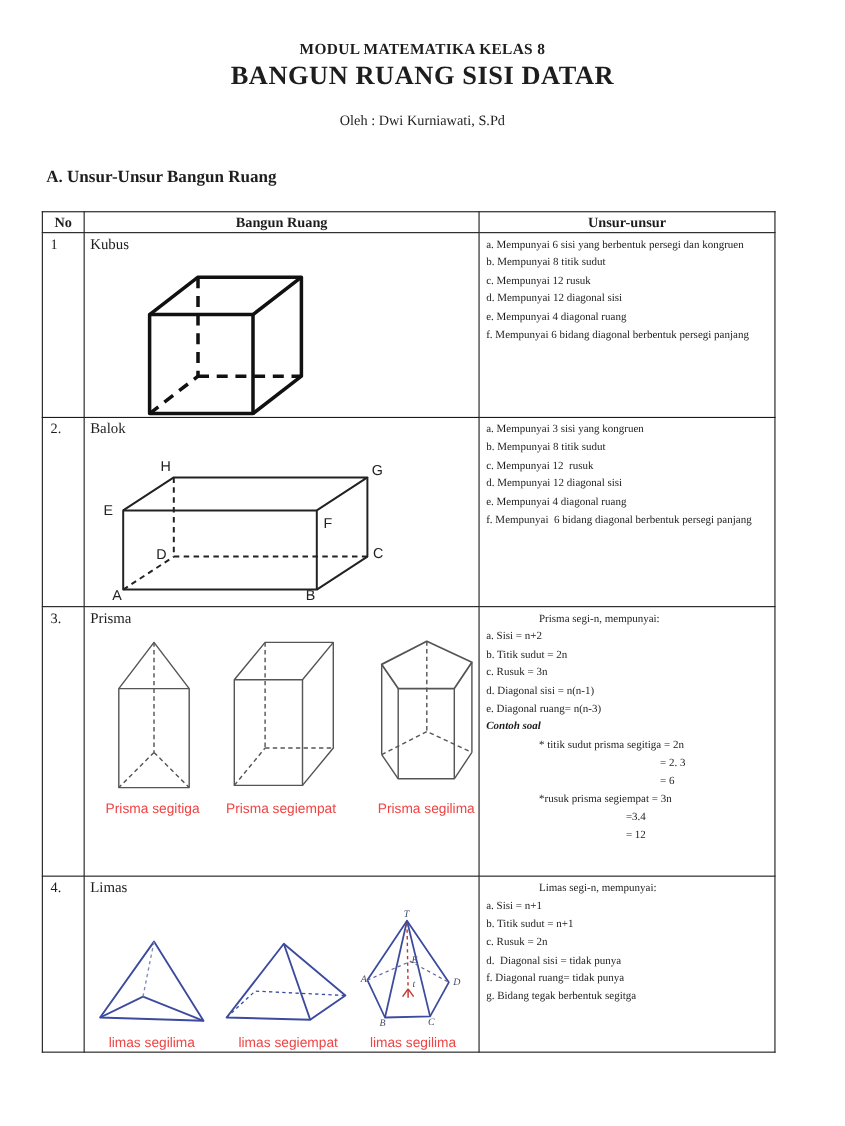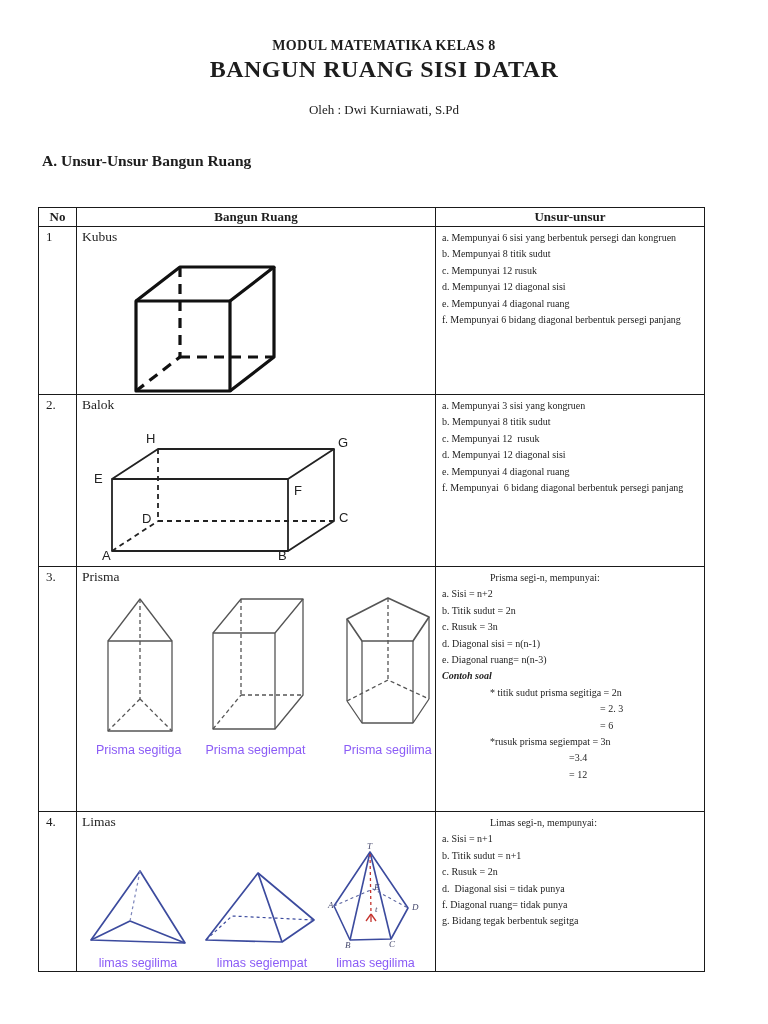--- a/index.html
+++ b/index.html
@@ -5,40 +5,40 @@
   html,body{margin:0;padding:0;}
   body{
     width:768px;height:1024px;position:relative;background:#ffffff;
     font-family:"Liberation Serif", serif;color:#1d1d1d;overflow:hidden;
   }
   .titleblock{position:absolute;top:38px;left:0;width:768px;text-align:center;}
   .title-small{font-size:14px;font-weight:bold;letter-spacing:.3px;}
   .title-main{font-size:24px;font-weight:bold;margin-top:2px;letter-spacing:.5px;}
   .title-author{font-size:13px;margin-top:19px;}
   .section-heading{position:absolute;left:42px;top:152px;font-size:15.5px;font-weight:bold;}
-  .maintable{position:absolute;left:38px;top:207px;border-collapse:collapse;table-layout:fixed;}
+  .maintable{position:absolute;left:38px;top:192px;border-collapse:collapse;table-layout:fixed;}
   .maintable td,.maintable th{border:1.5px solid #1a1a1a;vertical-align:top;padding:0;}
   .maintable th{font-size:13px;font-weight:bold;height:16px;text-align:center;padding:1px 0;}
   .col-no{width:38px;}
   .col-shape{width:359px;}
   .col-elem{width:269px;}
   .cell-no{font-size:13px;padding:2px 0 0 7px !important;}
   .cell-shape{padding:2px 0 0 5px !important;}
   .cell-elem{padding:3px 5px 0 6px !important;font-size:10px;line-height:16.4px;}
   .shape-name{font-size:13.5px;font-weight:normal;}
   .u-item{padding-left:13px;text-indent:-13px;white-space:pre-wrap;}
   .u-line{white-space:pre-wrap;margin-left:48px;}
   .contoh{font-weight:bold;font-style:italic;}
   .eq1{margin-left:158px;}
   .eq2{margin-left:127px;}
   .fig{position:relative;}
   .fig svg{display:block;}
   .vlabel{position:absolute;font-family:"Liberation Sans", sans-serif;font-size:13px;color:#222;}
   .plabel{position:absolute;font-family:"Liberation Serif", serif;font-style:italic;font-size:9px;color:#474a6e;}
-  .caption{font-family:"Liberation Sans", sans-serif;font-size:12.5px;color:#8b5cf6;text-align:center;margin-top:8px;}
+  .caption{font-family:"Liberation Sans", sans-serif;font-size:12.5px;color:#ef4444;text-align:center;margin-top:8px;}
   .figrow{display:flex;align-items:flex-end;}
   .figcol{display:flex;flex-direction:column;align-items:center;}
   .kubus-wrap{margin:8px 0 0 38px;}
   .balok-wrap{width:262px;height:134px;margin:16px 0 0 8px;}
   .prisma-row{padding-left:14px;margin-top:8px;}
   .limas-row{padding-left:6px;margin-top:12px;}
 </style>
 </head>
 <body>
 

